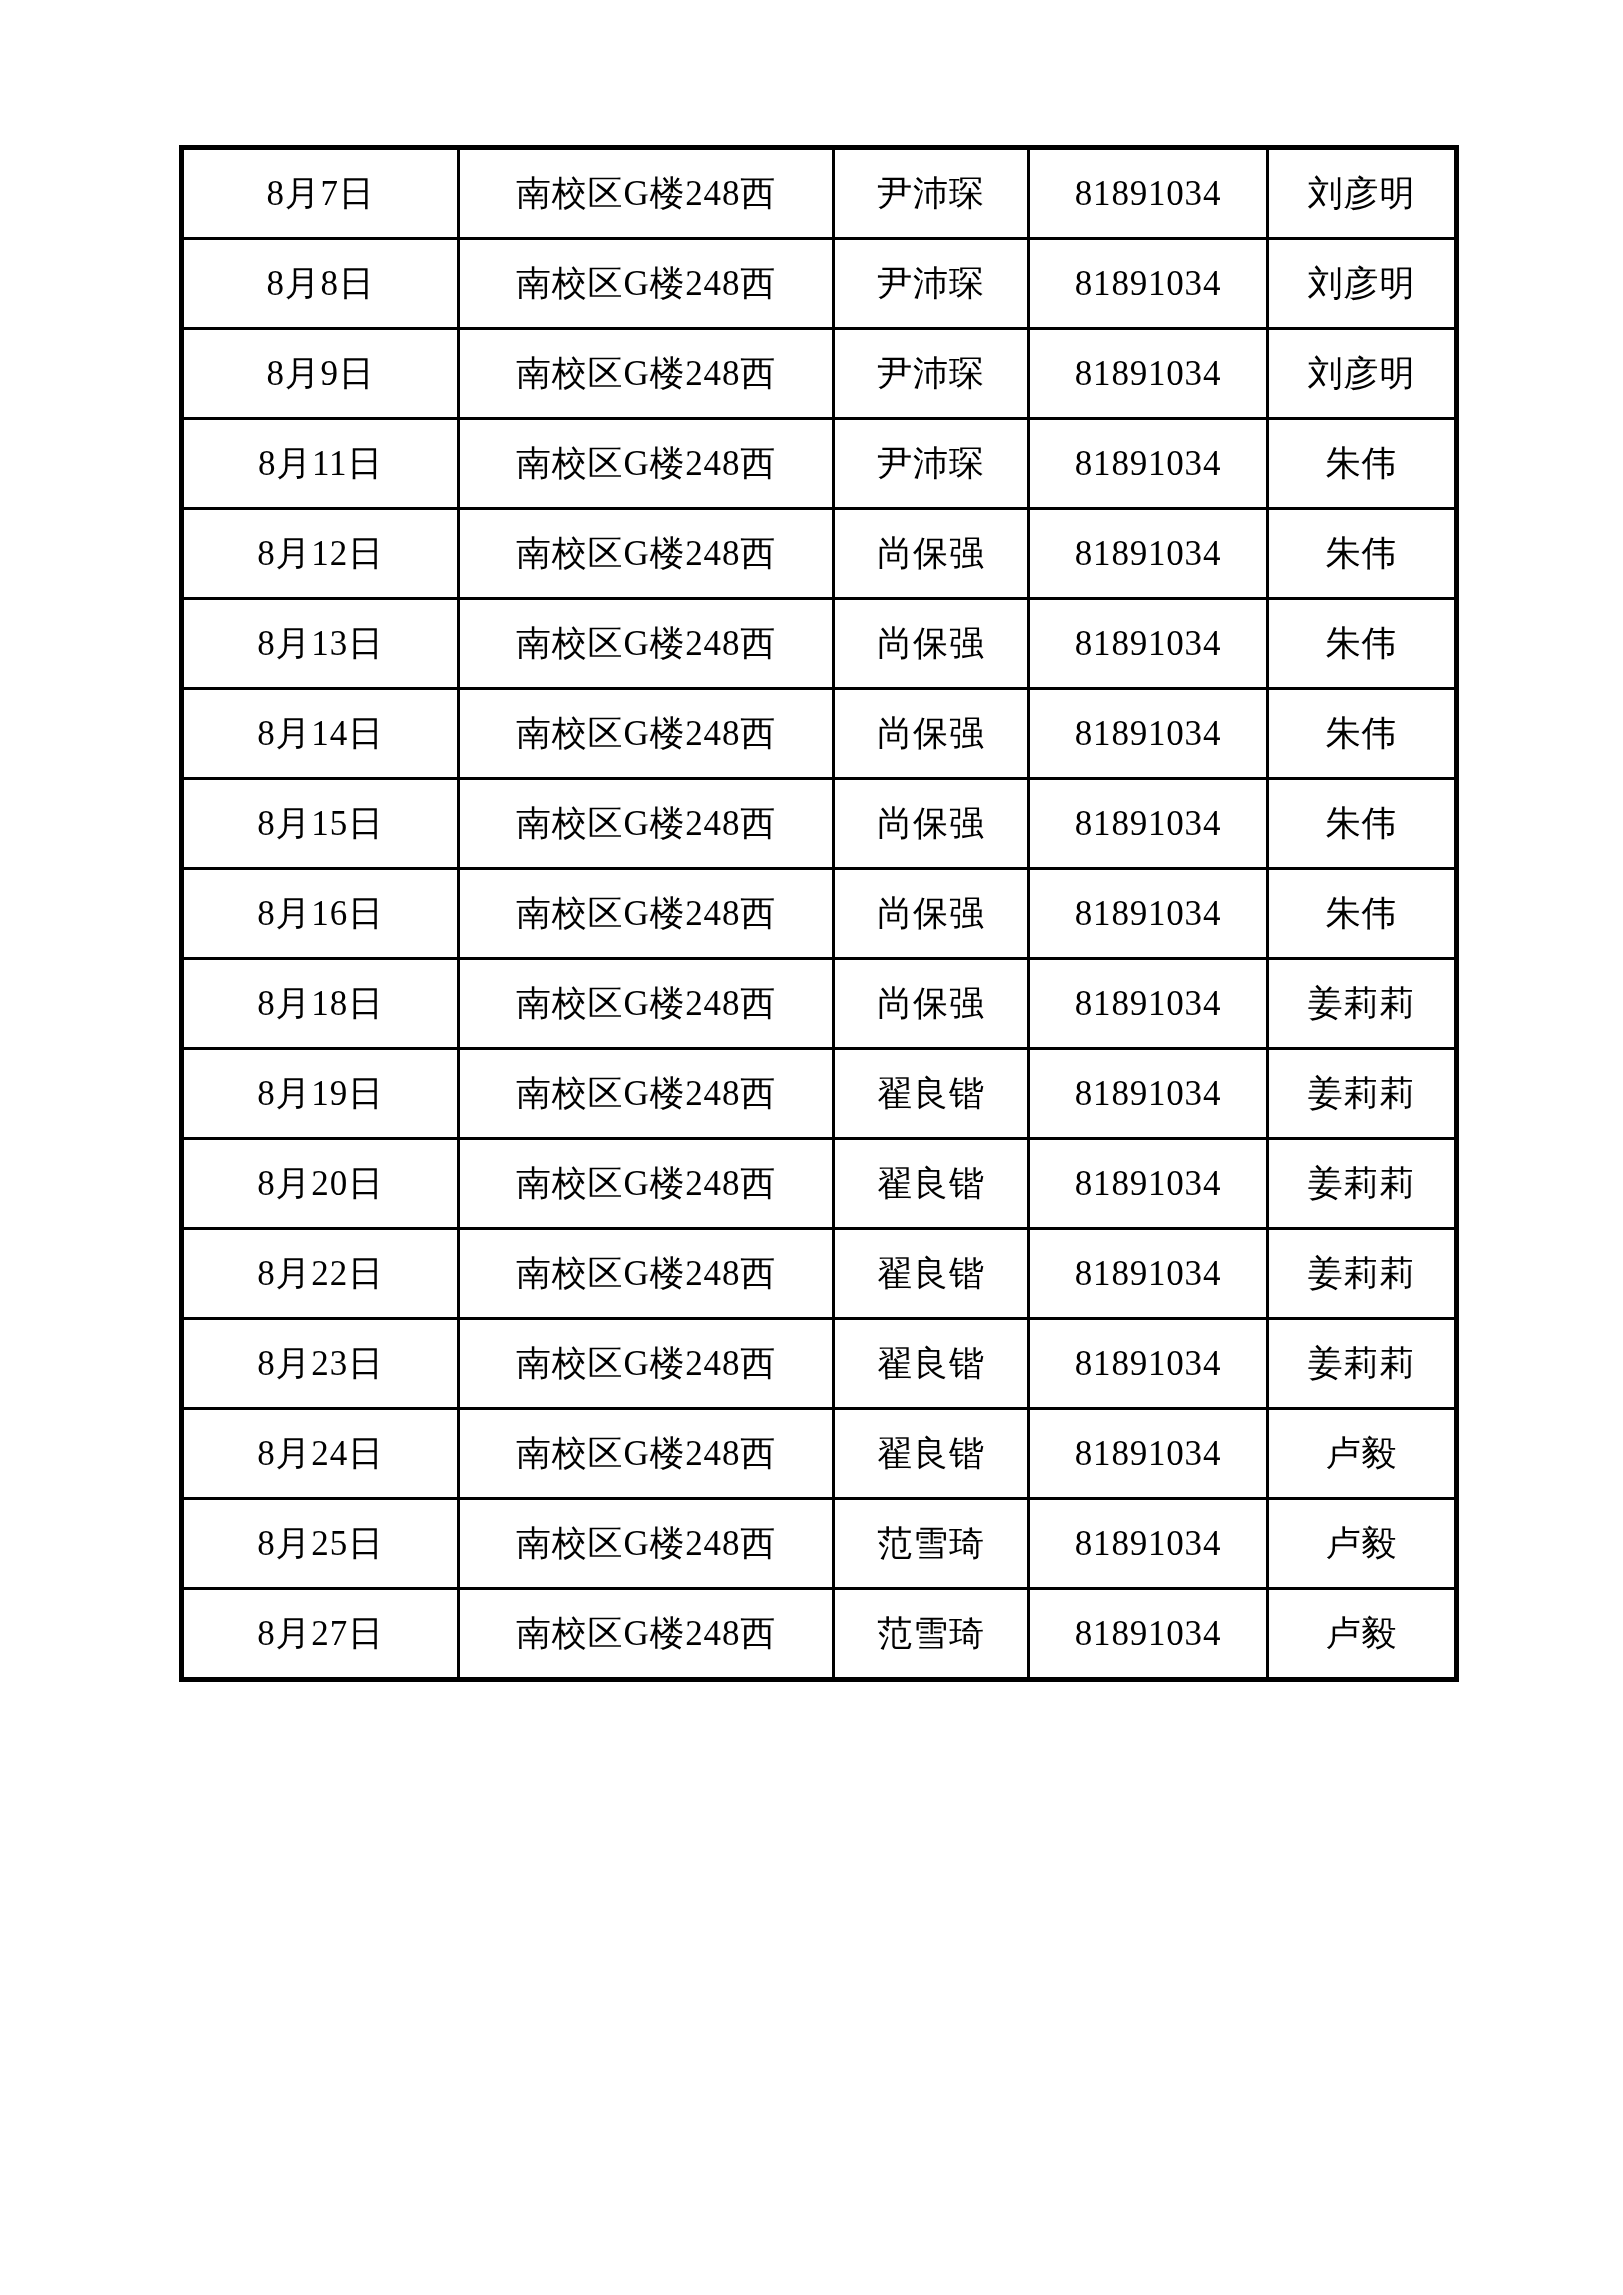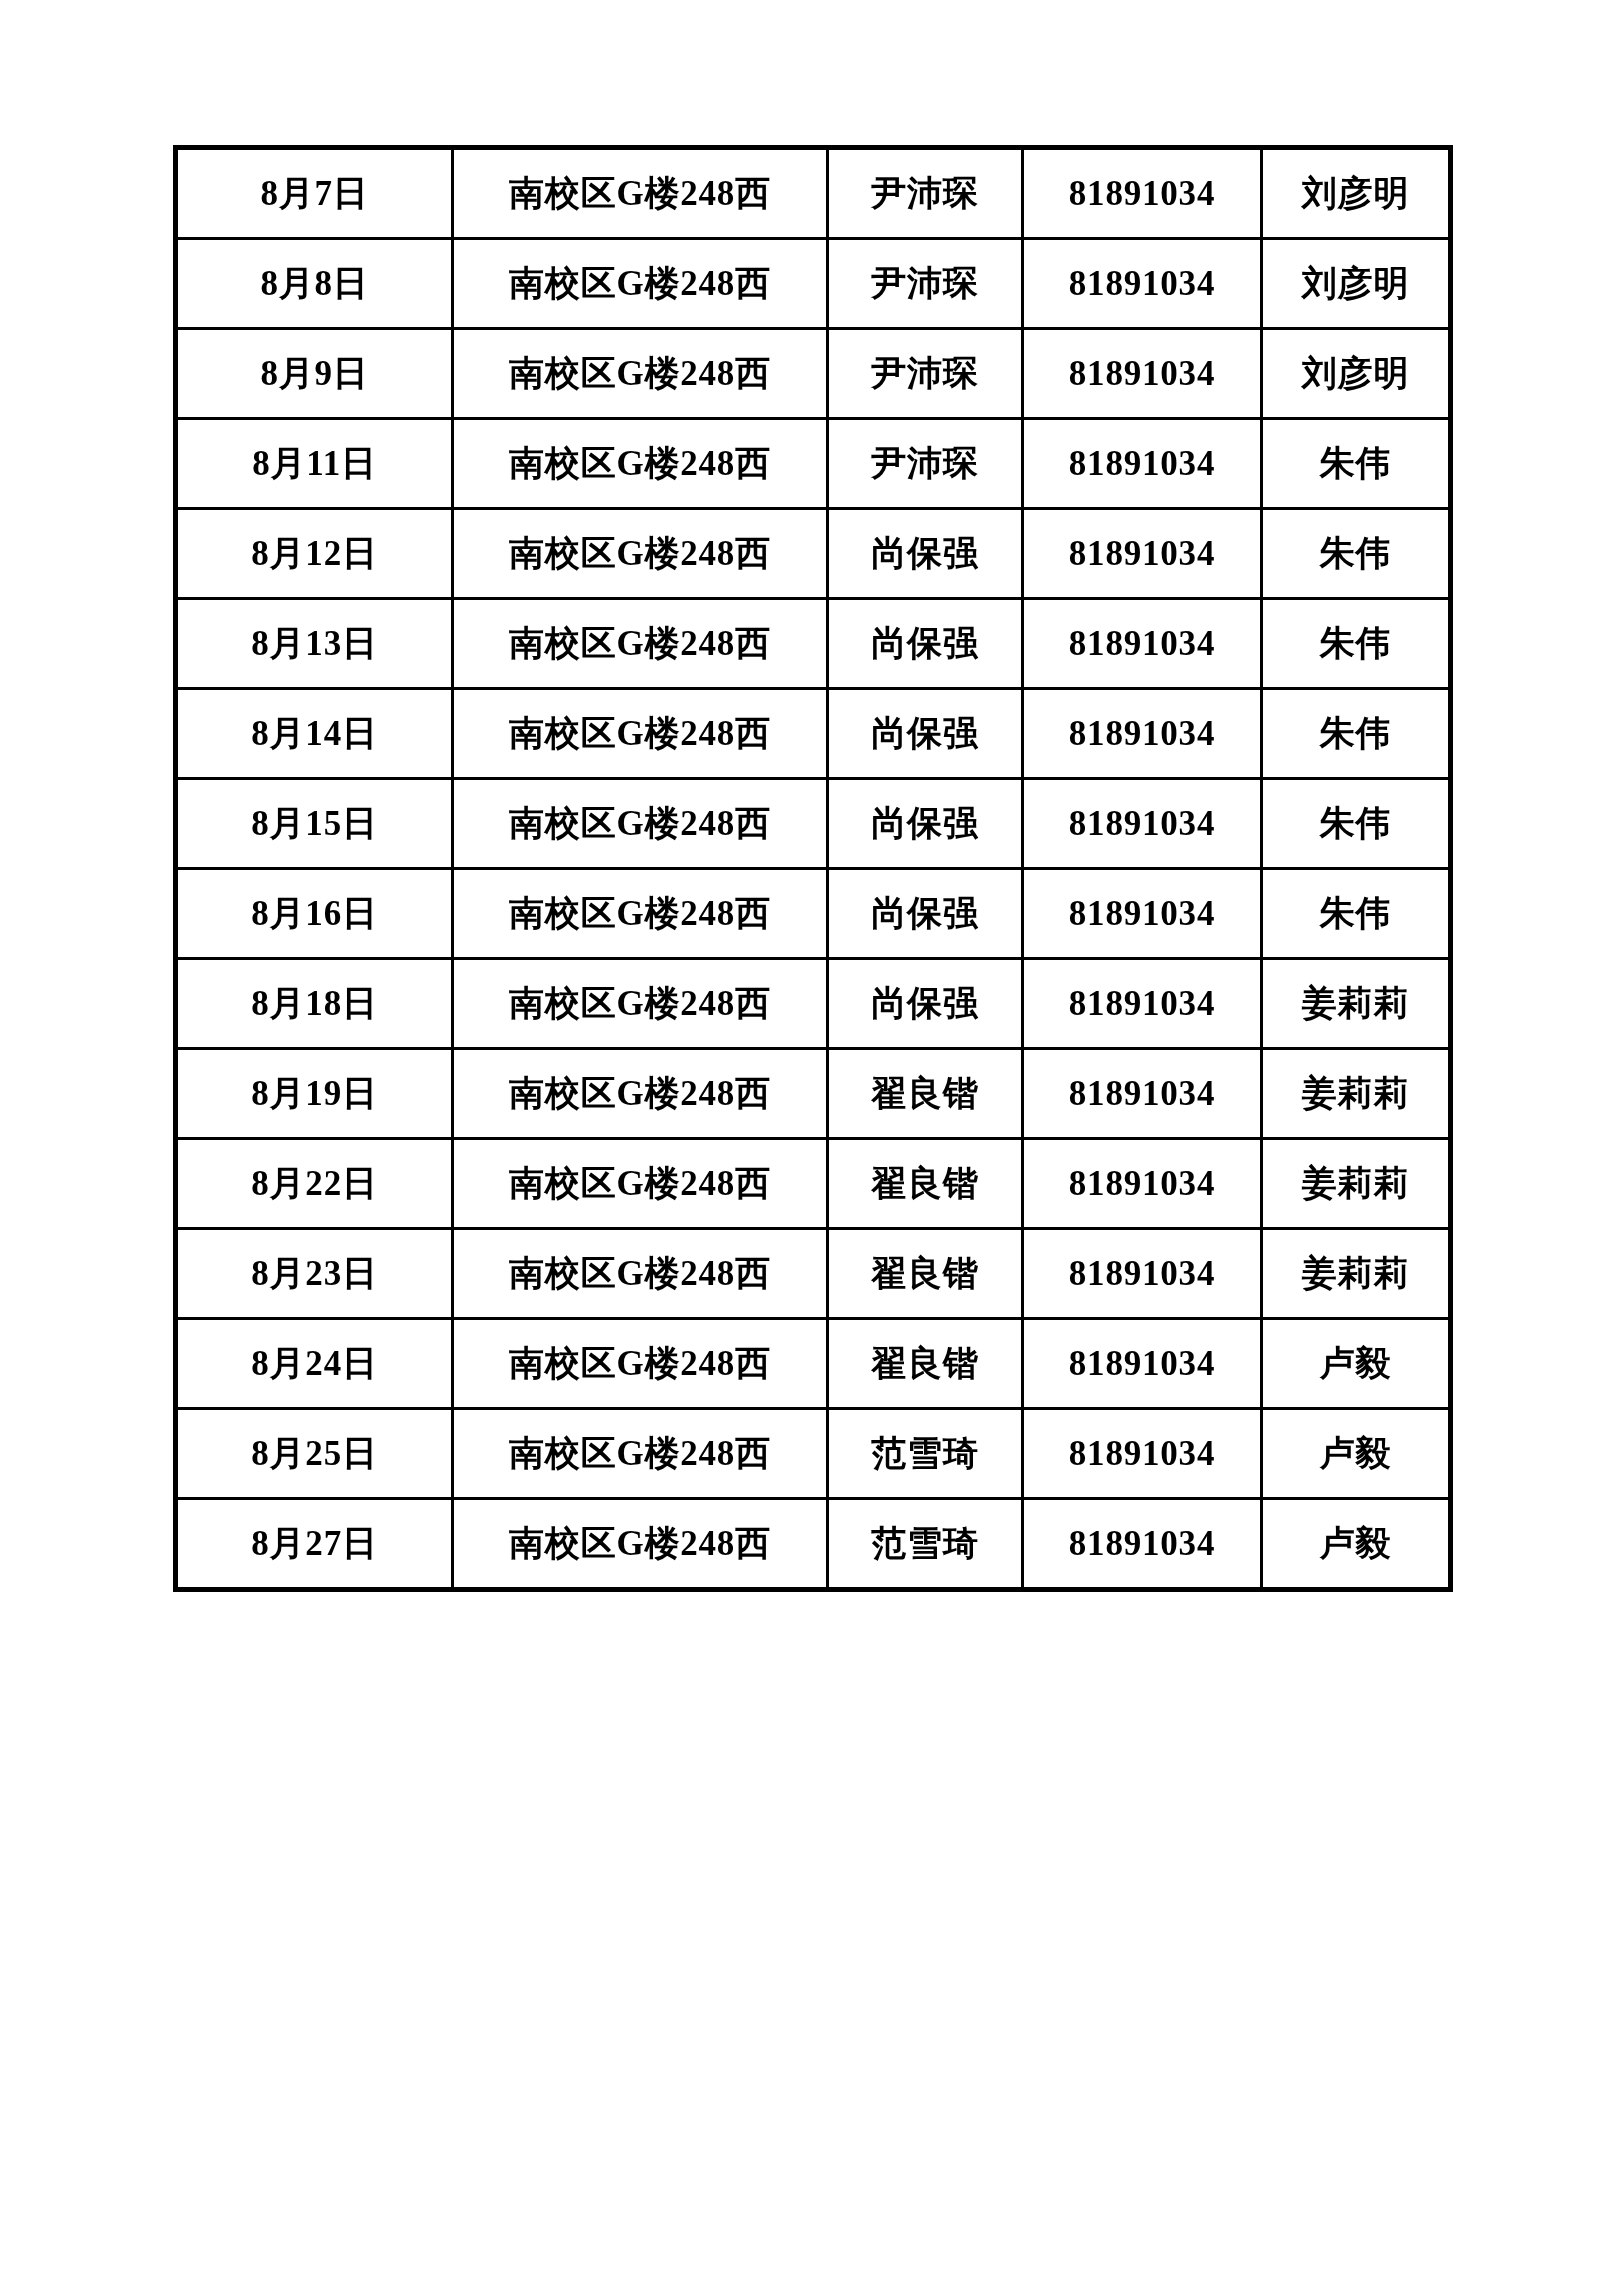--- a/index.html
+++ b/index.html
@@ -15,27 +15,26 @@
   }
   .page {
     position: relative;
     width: 1623px;
     height: 2295px;
     background: #ffffff;
     overflow: hidden;
   }
   table.duty-table {
     position: absolute;
-    left: 173px;
+    left: 179px;
     top: 145px;
     width: 1275px;
     border-collapse: collapse;
     table-layout: fixed;
     border: 5.7px solid #000000;
-    font-weight: bold;
   }
   table.duty-table td {
     border: 3.3px solid #000000;
     height: 85px;
     text-align: center;
     vertical-align: middle;
     font-size: 35px;
     line-height: 1;
     color: #000000;
     background: #ffffff;
@@ -133,20 +132,27 @@
           <td>姜莉莉</td>
         </tr>
         <tr>
           <td>8月19日</td>
           <td>南校区G楼248西</td>
           <td>翟良锴</td>
           <td>81891034</td>
           <td>姜莉莉</td>
         </tr>
         <tr>
+          <td>8月20日</td>
+          <td>南校区G楼248西</td>
+          <td>翟良锴</td>
+          <td>81891034</td>
+          <td>姜莉莉</td>
+        </tr>
+        <tr>
           <td>8月22日</td>
           <td>南校区G楼248西</td>
           <td>翟良锴</td>
           <td>81891034</td>
           <td>姜莉莉</td>
         </tr>
         <tr>
           <td>8月23日</td>
           <td>南校区G楼248西</td>
           <td>翟良锴</td>

